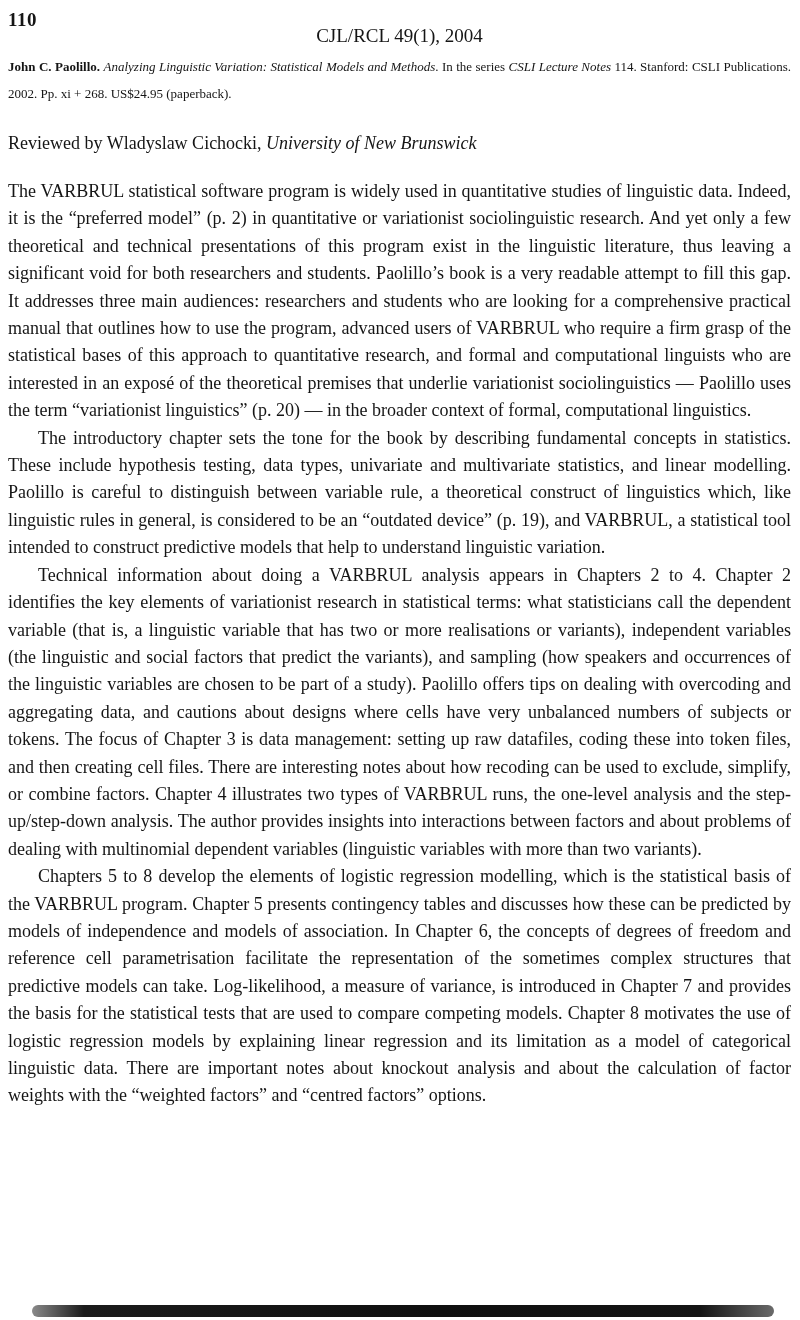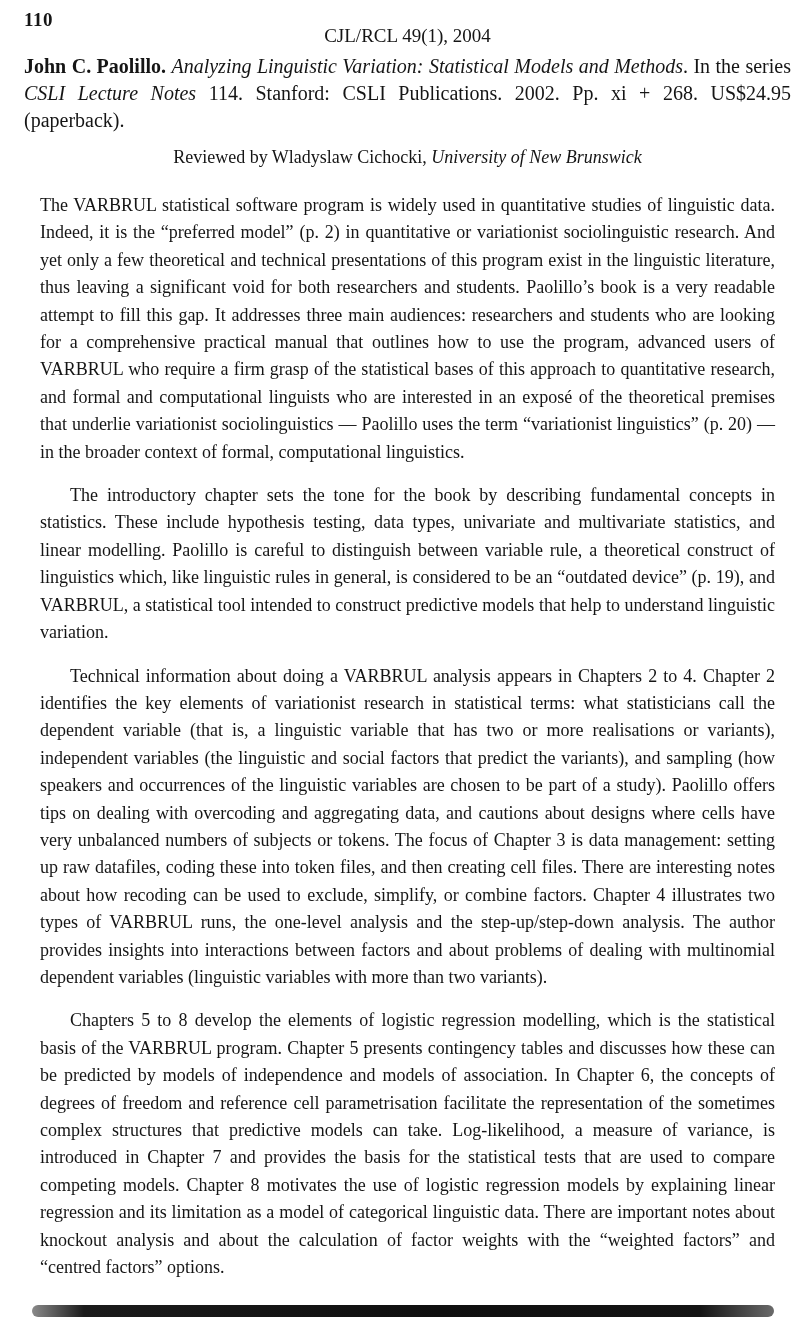--- a/index.html
+++ b/index.html
@@ -11,21 +11,21 @@
     width: 800px;
     height: 1320px;
     font-family: "Liberation Serif", serif;
     color: #151515;
   }
   .page {
     position: relative;
     width: 800px;
     height: 1320px;
     box-sizing: border-box;
-    padding: 8px 9px 0 24px;
+    padding: 8px 9px 0 8px;
     overflow: hidden;
     background: #ffffff;
   }
   .running-head {
     position: relative;
     height: 26px;
     font-size: 19px;
     line-height: 24px;
   }
   .pagenum {
@@ -37,39 +37,39 @@
   }
   .journal {
     position: absolute;
     left: 50%;
     transform: translateX(-50%);
     top: 16px;
     white-space: nowrap;
   }
   .citation {
     margin: 19px 0 8px 0;
-    font-size: 20px;
+    font-size: 13px;
     line-height: 27px;
     text-align: justify;
   }
   .citation b { font-weight: bold; }
   .byline {
-    margin: 10px 0 0 0;
+    margin: 23px 0 0 0;
     font-size: 18px;
     line-height: 27px;
-    text-align: center;
+    text-align: left;
   }
   .review-body {
     margin-top: 21px;
     font-size: 18px;
     line-height: 27.4px;
     text-align: justify;
   }
   .para {
-    margin: 16px;
+    margin: 0;
     text-indent: 30px;
     hyphens: auto;
     -webkit-hyphens: auto;
   }
   .para.noindent { text-indent: 0; }
   .scan-bar {
     position: absolute;
     bottom: 3px;
     left: 32px;
     width: 742px;

